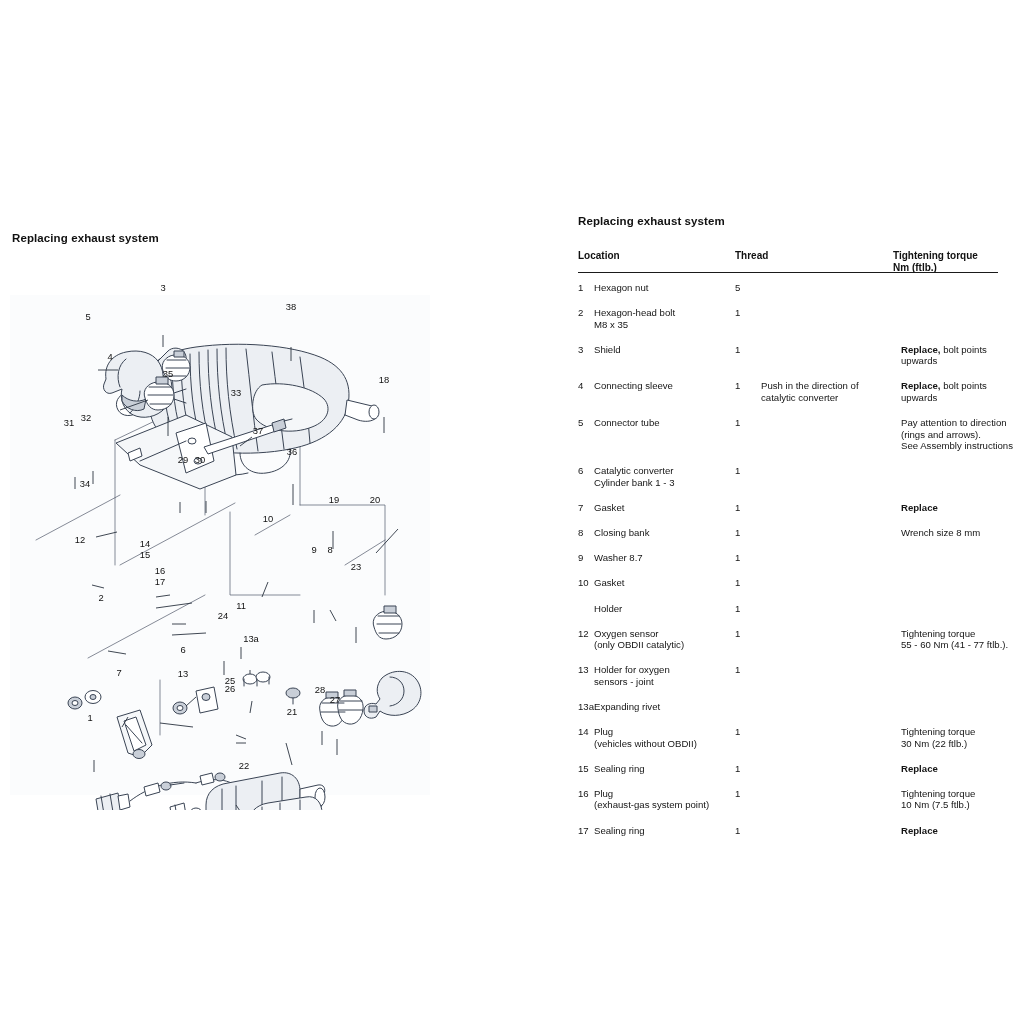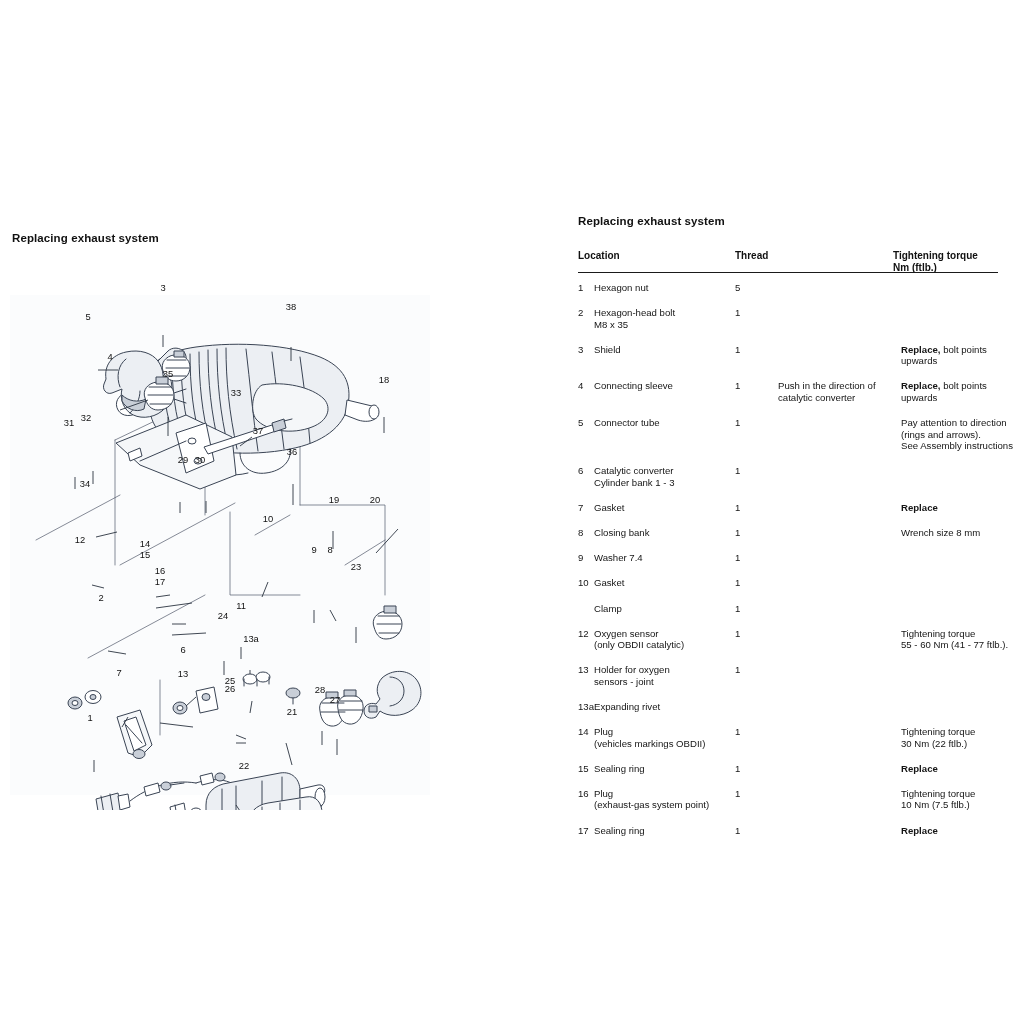--- a/index.html
+++ b/index.html
@@ -35,21 +35,21 @@
     position:absolute;left:0;top:26px;width:420px;height:0;
     border-top:1.4px solid #1a1a1a;
   }
 
   .rows{position:relative;margin-top:7px;}
   .row{position:relative;margin-bottom:9px;}
   .cell{position:absolute;top:0;font-size:9.6px;line-height:11.6px;color:#151515;}
   .c-num{left:0;width:28px;}
   .c-name{left:16px;width:120px;}
   .c-thread{left:157px;width:24px;}
-  .c-note{left:200px;width:118px;}
+  .c-note{left:183px;width:118px;}
   .c-torque{left:315px;width:118px;margin-left:8px;}
   .cell .ln{display:block;white-space:nowrap;}
   .cell b{font-weight:bold;}
 
   
 </style>
 </head>
 <body>
 
 <div class="page">
@@ -613,39 +613,39 @@
           </div>
           <div class="cell c-thread">1</div>
           <div class="cell c-note"></div>
           <div class="cell c-torque">
             <span class="ln">Wrench size 8 mm</span>
           </div>
         </div>
         <div class="row" style="height: 16.1px;">
           <div class="cell c-num">9</div>
           <div class="cell c-name">
-            <span class="ln">Washer 7.4</span>
+            <span class="ln">Washer 8.7</span>
           </div>
           <div class="cell c-thread">1</div>
           <div class="cell c-note"></div>
           <div class="cell c-torque"></div>
         </div>
         <div class="row" style="height: 16.1px;">
           <div class="cell c-num">10</div>
           <div class="cell c-name">
             <span class="ln">Gasket</span>
           </div>
           <div class="cell c-thread">1</div>
           <div class="cell c-note"></div>
           <div class="cell c-torque"></div>
         </div>
         <div class="row" style="height: 16.1px;">
           <div class="cell c-num"></div>
           <div class="cell c-name">
-            <span class="ln">Clamp</span>
+            <span class="ln">Holder</span>
           </div>
           <div class="cell c-thread">1</div>
           <div class="cell c-note"></div>
           <div class="cell c-torque"></div>
         </div>
         <div class="row" style="height: 27.7px;">
           <div class="cell c-num">12</div>
           <div class="cell c-name">
             <span class="ln">Oxygen sensor</span>
             <span class="ln">(only OBDII catalytic)</span>
@@ -673,21 +673,21 @@
             <span class="ln">Expanding rivet</span>
           </div>
           <div class="cell c-thread"></div>
           <div class="cell c-note"></div>
           <div class="cell c-torque"></div>
         </div>
         <div class="row" style="height: 27.7px;">
           <div class="cell c-num">14</div>
           <div class="cell c-name">
             <span class="ln">Plug</span>
-            <span class="ln">(vehicles markings OBDII)</span>
+            <span class="ln">(vehicles without OBDII)</span>
           </div>
           <div class="cell c-thread">1</div>
           <div class="cell c-note"></div>
           <div class="cell c-torque">
             <span class="ln">Tightening torque</span>
             <span class="ln">30 Nm (22 ftlb.)</span>
           </div>
         </div>
         <div class="row" style="height: 16.1px;">
           <div class="cell c-num">15</div>

